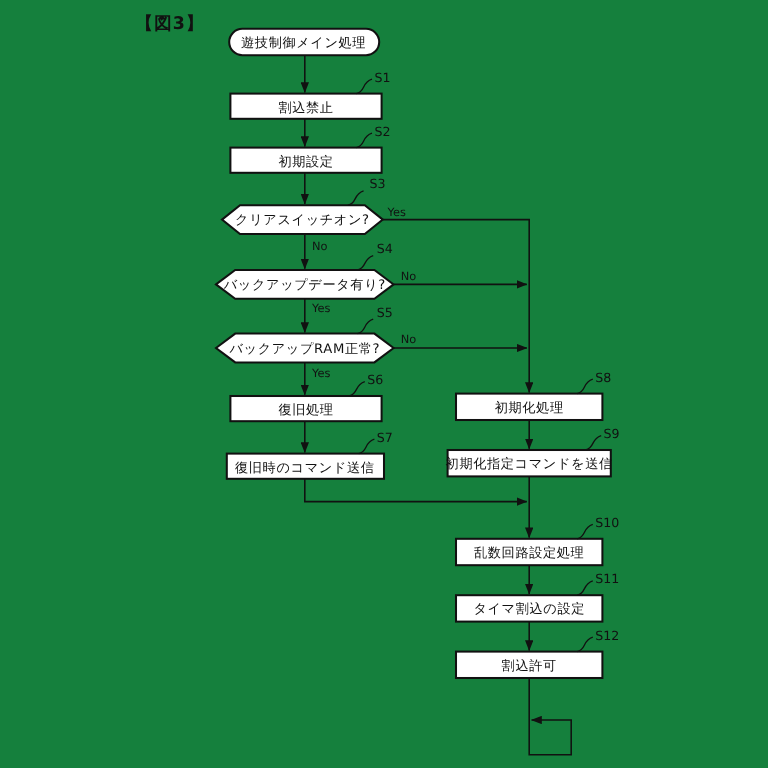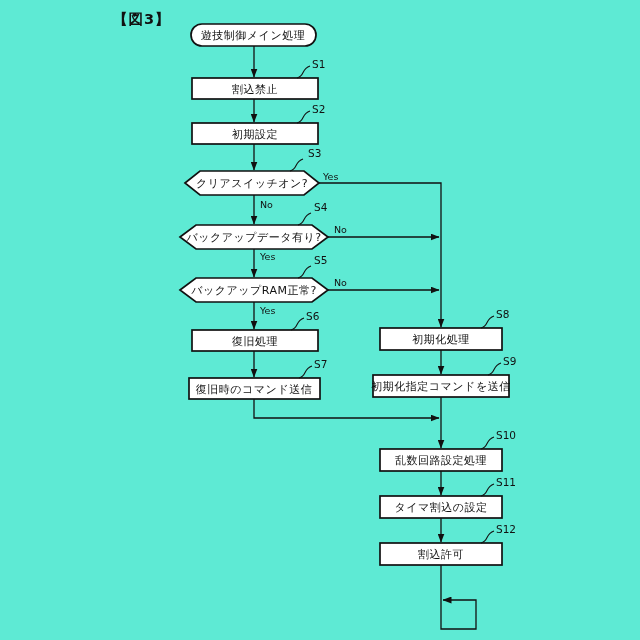--- a/index.html
+++ b/index.html
@@ -7,21 +7,21 @@
     padding: 0;
     background: #ffffff;
     width: 640px;
     height: 640px;
     font-family: "DejaVu Sans", "Liberation Sans", sans-serif;
   }
   #stage {
     position: relative;
     width: 640px;
     height: 640px;
-    background: #5eead4;
+    background: #15803d;
     overflow: hidden;
   }
   svg { display: block; }
   .node {
     fill: #ffffff;
     stroke: #111111;
     stroke-width: 1.7;
   }
   .edge {
     fill: none;

